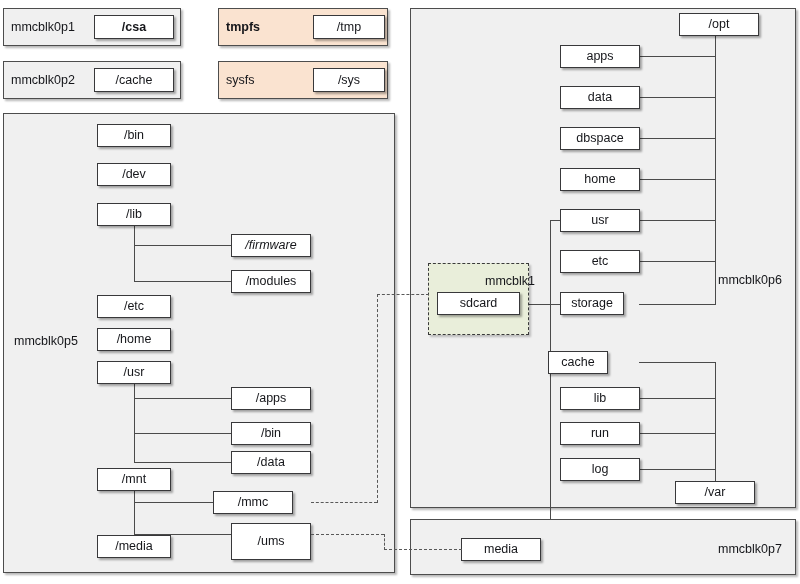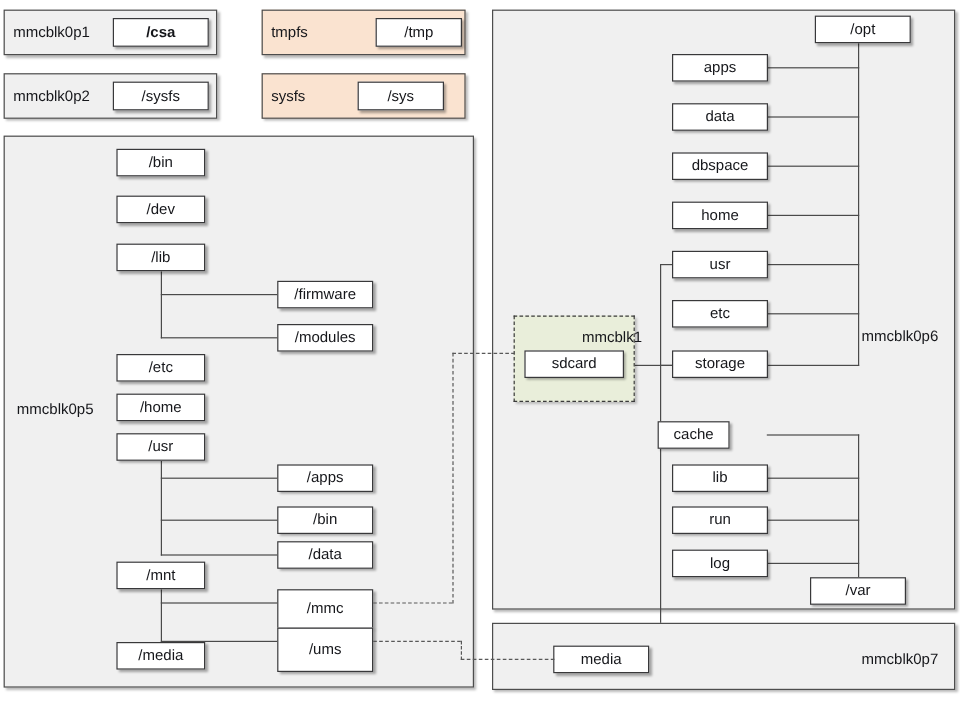--- a/index.html
+++ b/index.html
@@ -83,31 +83,31 @@
 <div id="stage">
 
   <div class="panel" style="left:3px;top:8px;width:178px;height:38px;">
   </div>
   <div class="plabel" style="left:11px;top:21px;">mmcblk0p1</div>
   <div class="node" style="left:94px;top:15px;width:80px;height:24px;font-weight:bold;">/csa</div>
 
   <div class="panel" style="left:3px;top:61px;width:178px;height:38px;">
   </div>
   <div class="plabel" style="left:11px;top:74px;">mmcblk0p2</div>
-  <div class="node" style="left:94px;top:68px;width:80px;height:24px;">/sysfs</div>
+  <div class="node" style="left:94px;top:68px;width:80px;height:24px;">/cache</div>
 
   <div class="panel tmpfs" style="left:218px;top:8px;width:170px;height:38px;">
   </div>
-  <div class="plabel" style="left:226px;top:21px;">tmpfs</div>
+  <div class="plabel" style="left:226px;top:21px;font-weight:bold;">tmpfs</div>
   <div class="node" style="left:313px;top:15px;width:72px;height:24px;">/tmp</div>
 
   <div class="panel tmpfs" style="left:218px;top:61px;width:170px;height:38px;">
   </div>
   <div class="plabel" style="left:226px;top:74px;">sysfs</div>
-  <div class="node" style="left:298px;top:68px;width:72px;height:24px;">/sys</div>
+  <div class="node" style="left:313px;top:68px;width:72px;height:24px;">/sys</div>
 
   <div class="panel" style="left:3px;top:113px;width:392px;height:460px;">
   </div>
   <div class="plabel" style="left:14px;top:335px;">mmcblk0p5</div>
 
   <div class="ln v" style="left:134px;top:226px;width:1px;height:56px;"></div>
   <div class="ln h" style="left:134px;top:245px;width:98px;height:1px;"></div>
   <div class="ln h" style="left:134px;top:281px;width:98px;height:1px;"></div>
 
   <div class="ln v" style="left:134px;top:384px;width:1px;height:79px;"></div>
@@ -115,30 +115,30 @@
   <div class="ln h" style="left:134px;top:433px;width:98px;height:1px;"></div>
   <div class="ln h" style="left:134px;top:462px;width:98px;height:1px;"></div>
 
   <div class="ln v" style="left:134px;top:491px;width:1px;height:44px;"></div>
   <div class="ln h" style="left:134px;top:502px;width:98px;height:1px;"></div>
   <div class="ln h" style="left:134px;top:534px;width:98px;height:1px;"></div>
 
   <div class="node" style="left:97px;top:124px;width:74px;height:23px;">/bin</div>
   <div class="node" style="left:97px;top:163px;width:74px;height:23px;">/dev</div>
   <div class="node" style="left:97px;top:203px;width:74px;height:23px;">/lib</div>
-  <div class="node" style="left:231px;top:234px;width:80px;height:23px;">/firmware</div>
+  <div class="node" style="left:231px;top:234px;width:80px;height:23px;font-style:italic;">/firmware</div>
   <div class="node" style="left:231px;top:270px;width:80px;height:23px;">/modules</div>
   <div class="node" style="left:97px;top:295px;width:74px;height:23px;">/etc</div>
   <div class="node" style="left:97px;top:328px;width:74px;height:23px;">/home</div>
   <div class="node" style="left:97px;top:361px;width:74px;height:23px;">/usr</div>
   <div class="node" style="left:231px;top:387px;width:80px;height:23px;">/apps</div>
   <div class="node" style="left:231px;top:422px;width:80px;height:23px;">/bin</div>
   <div class="node" style="left:231px;top:451px;width:80px;height:23px;">/data</div>
   <div class="node" style="left:97px;top:468px;width:74px;height:23px;">/mnt</div>
-  <div class="node" style="left:231px;top:491px;width:80px;height:33px;">/mmc</div>
+  <div class="node" style="left:213px;top:491px;width:80px;height:23px;">/mmc</div>
   <div class="node" style="left:231px;top:523px;width:80px;height:37px;">/ums</div>
   <div class="node" style="left:97px;top:535px;width:74px;height:23px;">/media</div>
 
   <div class="panel" style="left:410px;top:8px;width:386px;height:500px;">
   </div>
   <div class="plabel" style="left:718px;top:274px;">mmcblk0p6</div>
 
   <div class="ln v" style="left:715px;top:33px;width:1px;height:272px;"></div>
   <div class="ln h" style="left:639px;top:56px;width:77px;height:1px;"></div>
   <div class="ln h" style="left:639px;top:97px;width:77px;height:1px;"></div>
@@ -160,21 +160,21 @@
   <div class="ln h" style="left:639px;top:433px;width:77px;height:1px;"></div>
   <div class="ln h" style="left:639px;top:469px;width:77px;height:1px;"></div>
 
   <div class="node" style="left:679px;top:13px;width:80px;height:23px;">/opt</div>
   <div class="node" style="left:560px;top:45px;width:80px;height:23px;">apps</div>
   <div class="node" style="left:560px;top:86px;width:80px;height:23px;">data</div>
   <div class="node" style="left:560px;top:127px;width:80px;height:23px;">dbspace</div>
   <div class="node" style="left:560px;top:168px;width:80px;height:23px;">home</div>
   <div class="node" style="left:560px;top:209px;width:80px;height:23px;">usr</div>
   <div class="node" style="left:560px;top:250px;width:80px;height:23px;">etc</div>
-  <div class="node" style="left:560px;top:292px;width:80px;height:23px;">storage</div>
+  <div class="node" style="left:560px;top:292px;width:64px;height:23px;">storage</div>
   <div class="node" style="left:548px;top:351px;width:60px;height:23px;">cache</div>
   <div class="node" style="left:560px;top:387px;width:80px;height:23px;">lib</div>
   <div class="node" style="left:560px;top:422px;width:80px;height:23px;">run</div>
   <div class="node" style="left:560px;top:458px;width:80px;height:23px;">log</div>
   <div class="node" style="left:675px;top:481px;width:80px;height:23px;">/var</div>
 
   <div class="panel sd" style="left:428px;top:263px;width:101px;height:72px;">
   </div>
   <div class="plabel" style="left:437px;top:275px;margin-left:48px;">mmcblk1</div>
   <div class="node" style="left:437px;top:292px;width:83px;height:23px;">sdcard</div>

